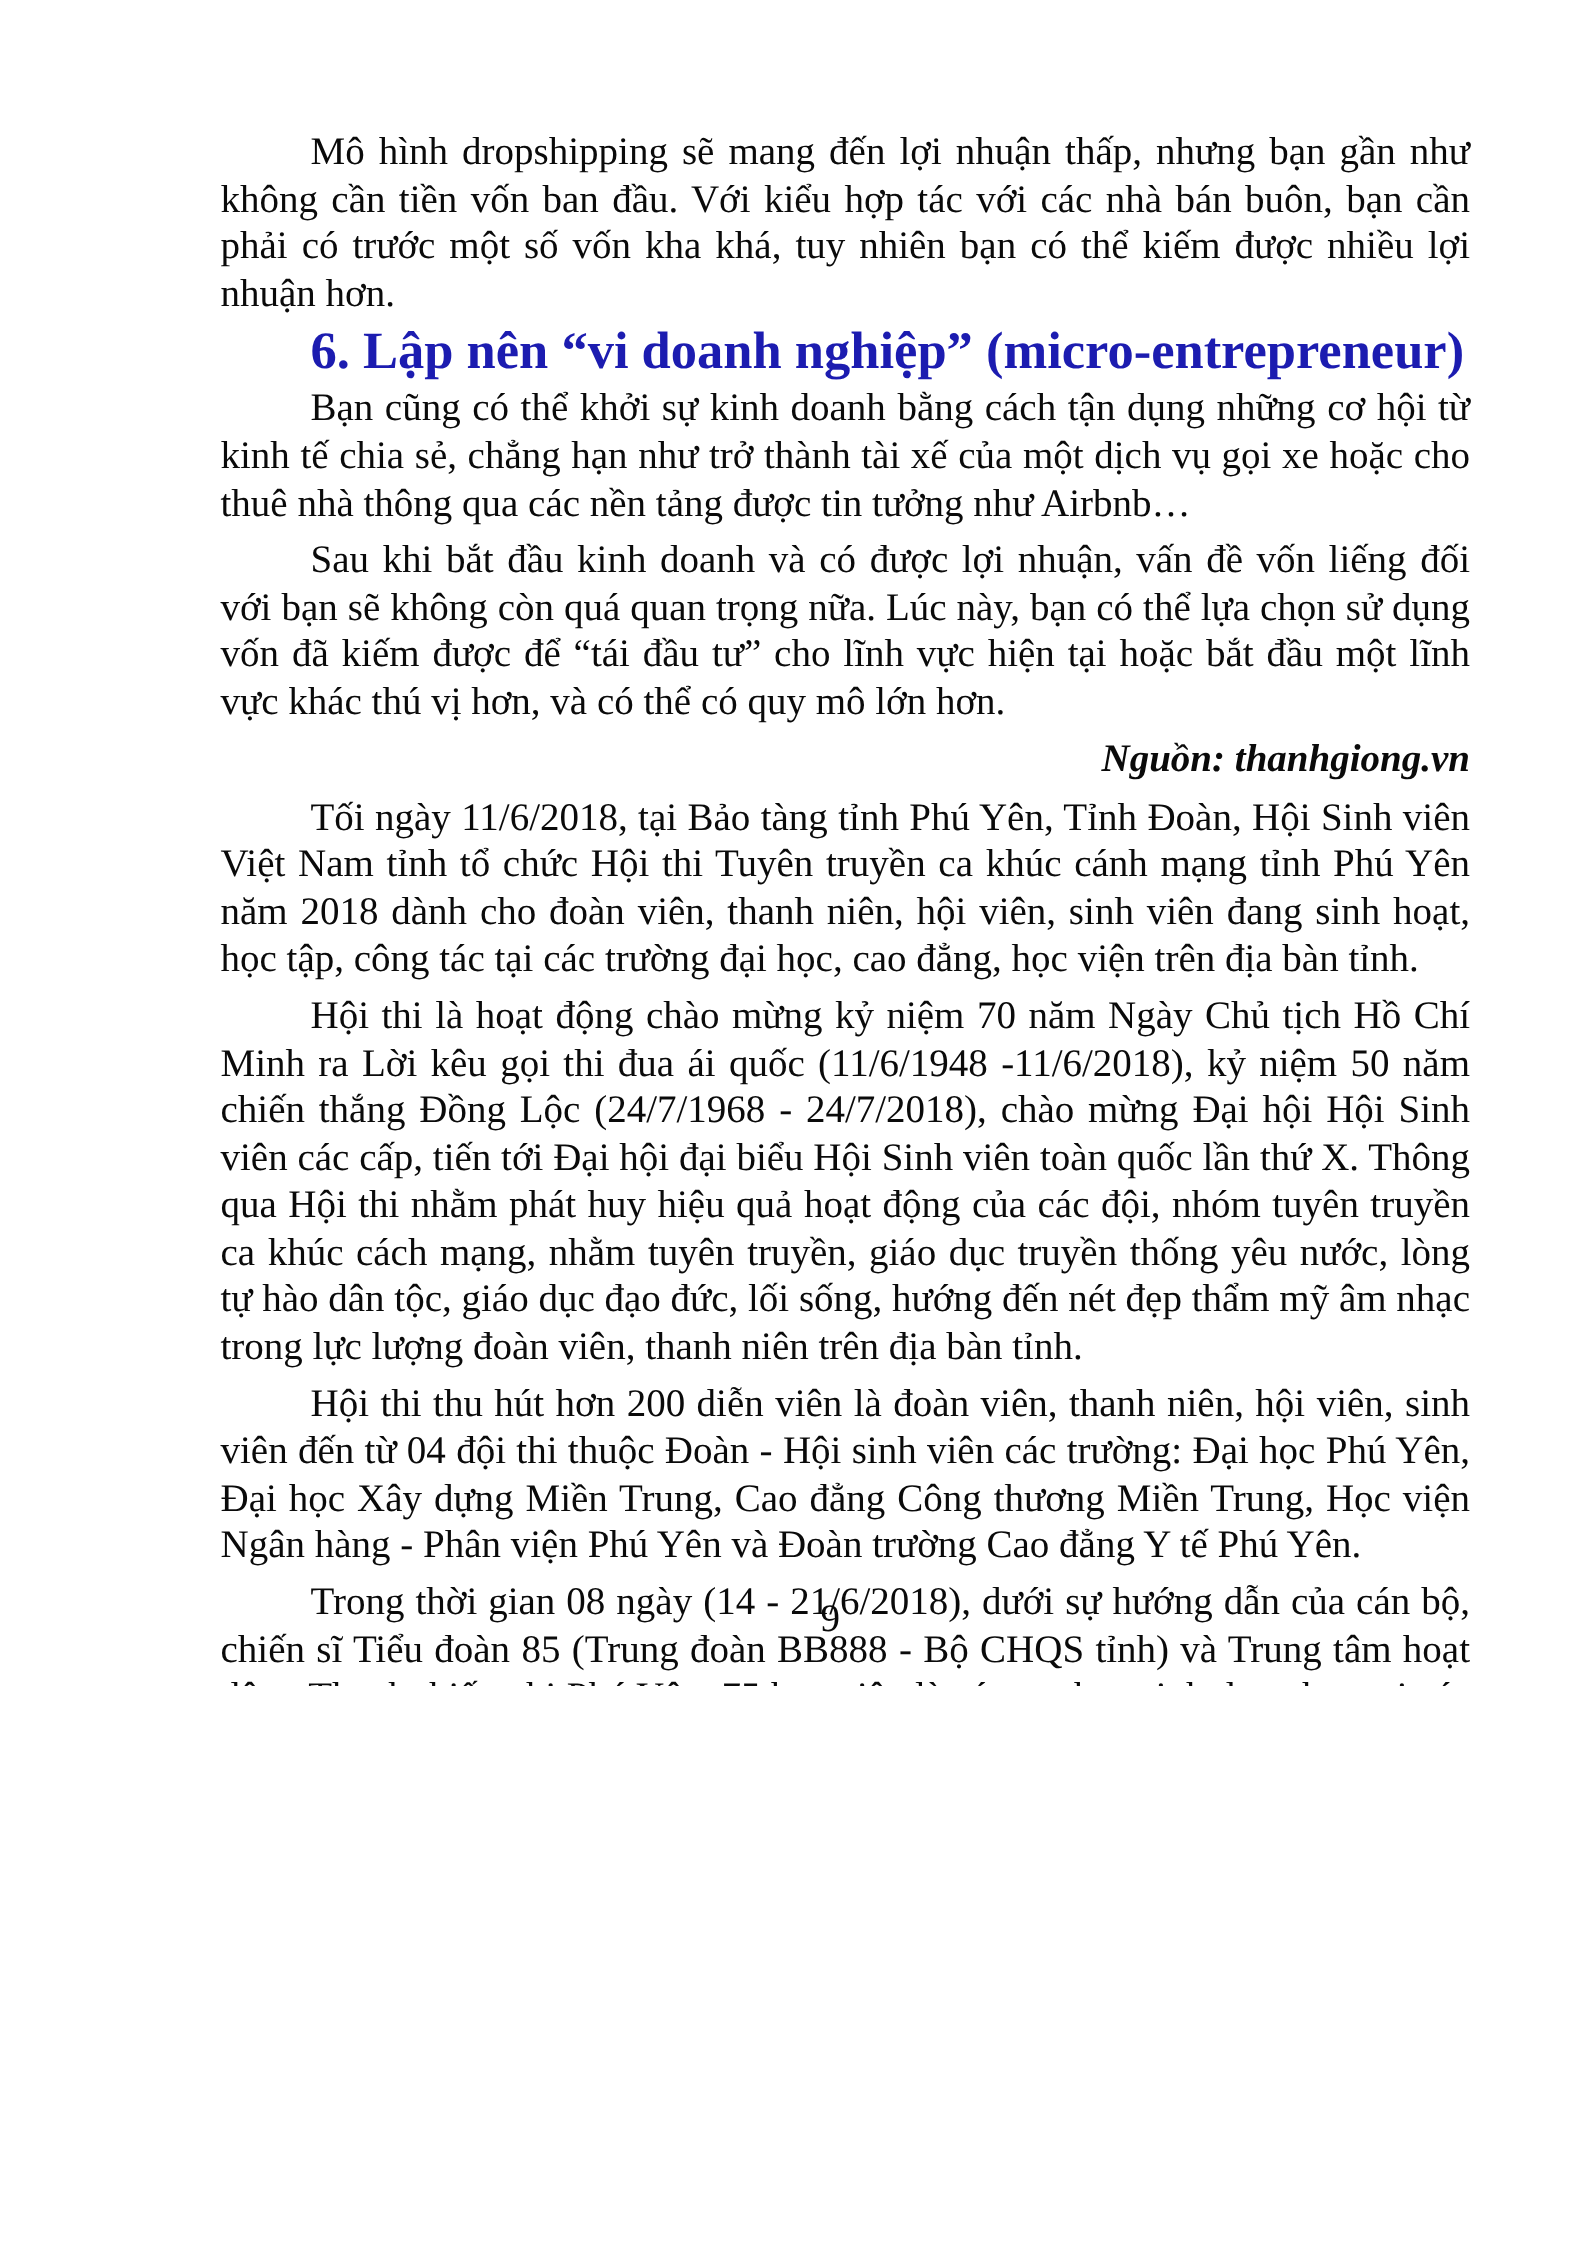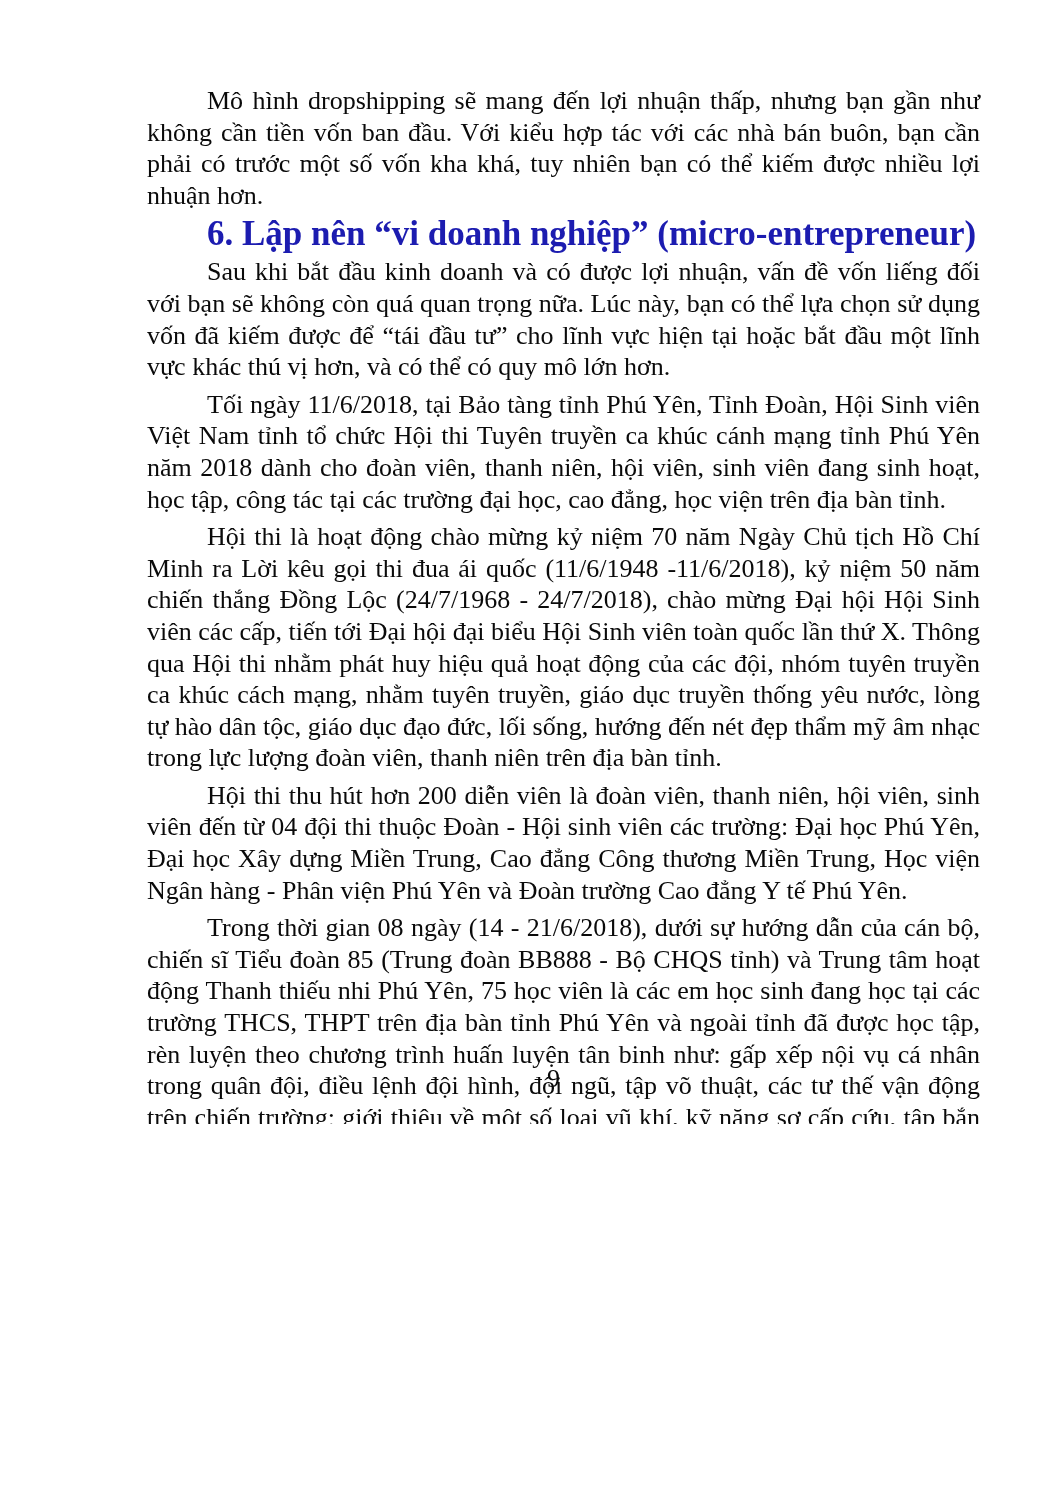--- a/index.html
+++ b/index.html
@@ -71,23 +71,25 @@
 </style>
 </head>
 <body>
 
 <div class="page">
 
   <p class="body-par">Mô hình dropshipping sẽ mang đến lợi nhuận thấp, nhưng bạn gần như không cần tiền vốn ban đầu. Với kiểu hợp tác với các nhà bán buôn, bạn cần phải có trước một số vốn kha khá, tuy nhiên bạn có thể kiếm được nhiều lợi nhuận hơn.</p>
 
   <div class="heading-blue">6. Lập nên “vi doanh nghiệp” (micro-entrepreneur)</div>
 
+  <p class="body-par">Bạn cũng có thể khởi sự kinh doanh bằng cách tận dụng những cơ hội từ kinh tế chia sẻ, chẳng hạn như trở thành tài xế của một dịch vụ gọi xe hoặc cho thuê nhà thông qua các nền tảng được tin tưởng như Airbnb…</p>
 
   <p class="body-par">Sau khi bắt đầu kinh doanh và có được lợi nhuận, vấn đề vốn liếng đối với bạn sẽ không còn quá quan trọng nữa. Lúc này, bạn có thể lựa chọn sử dụng vốn đã kiếm được để “tái đầu tư” cho lĩnh vực hiện tại hoặc bắt đầu một lĩnh vực khác thú vị hơn, và có thể có quy mô lớn hơn.</p>
 
+  <div class="source-line">Nguồn: thanhgiong.vn</div>
 
 
 
   <p class="body-par">Tối ngày 11/6/2018, tại Bảo tàng tỉnh Phú Yên, Tỉnh Đoàn, Hội Sinh viên Việt Nam tỉnh tổ chức Hội thi Tuyên truyền ca khúc cánh mạng tỉnh Phú Yên năm 2018 dành cho đoàn viên, thanh niên, hội viên, sinh viên đang sinh hoạt, học tập, công tác tại các trường đại học, cao đẳng, học viện trên địa bàn tỉnh.</p>
 
   <p class="body-par">Hội thi là hoạt động chào mừng kỷ niệm 70 năm Ngày Chủ tịch Hồ Chí Minh ra Lời kêu gọi thi đua ái quốc (11/6/1948 -11/6/2018), kỷ niệm 50 năm chiến thắng Đồng Lộc (24/7/1968 - 24/7/2018), chào mừng Đại hội Hội Sinh viên các cấp, tiến tới Đại hội đại biểu Hội Sinh viên toàn quốc lần thứ X. Thông qua Hội thi nhằm phát huy hiệu quả hoạt động của các đội, nhóm tuyên truyền ca khúc cách mạng, nhằm tuyên truyền, giáo dục truyền thống yêu nước, lòng tự hào dân tộc, giáo dục đạo đức, lối sống, hướng đến nét đẹp thẩm mỹ âm nhạc trong lực lượng đoàn viên, thanh niên trên địa bàn tỉnh.</p>
 
   <p class="body-par">Hội thi thu hút hơn 200 diễn viên là đoàn viên, thanh niên, hội viên, sinh viên đến từ 04 đội thi thuộc Đoàn - Hội sinh viên các trường: Đại học Phú Yên, Đại học Xây dựng Miền Trung, Cao đẳng Công thương Miền Trung, Học viện Ngân hàng - Phân viện Phú Yên và Đoàn trường Cao đẳng Y tế Phú Yên.</p>
 
 

